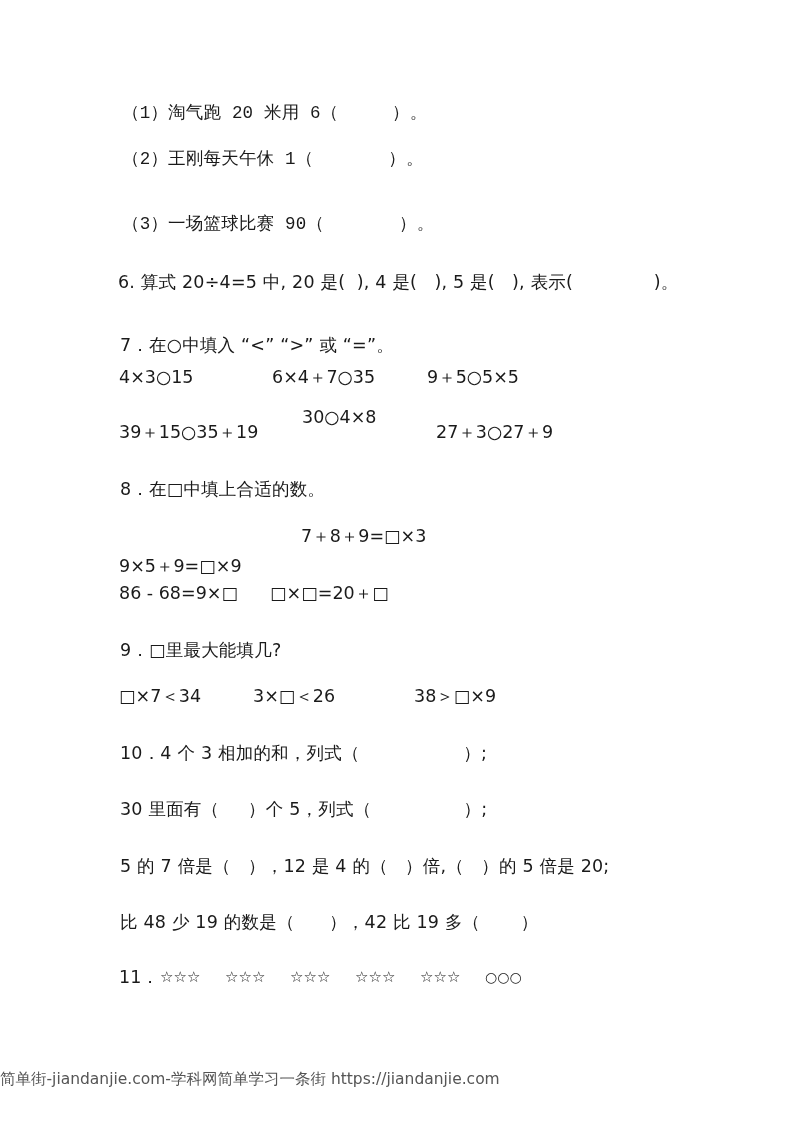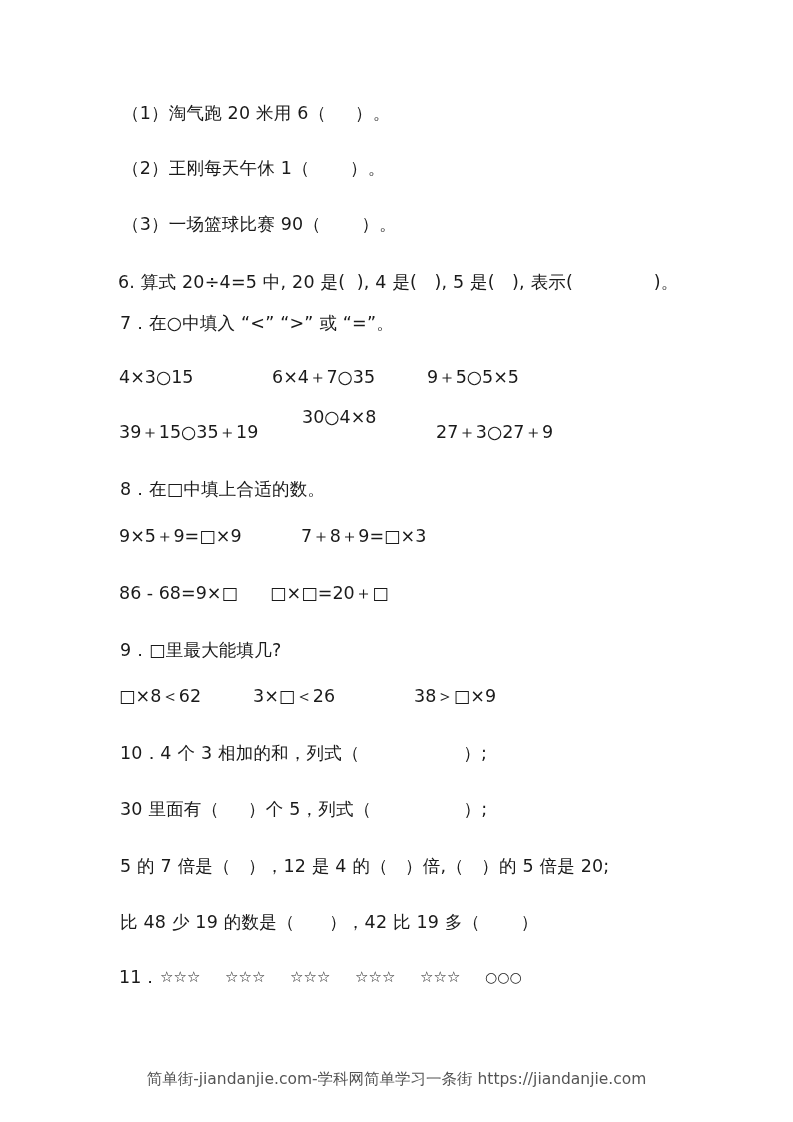--- a/index.html
+++ b/index.html
@@ -1,60 +1,60 @@
 <!DOCTYPE html>
 <html><head>
   <meta charset="utf-8">
   <style>
     html, body { margin: 0; padding: 0; background: #ffffff; }
     body { width: 793px; height: 1122px; position: relative; overflow: hidden;
            font-family: "DejaVu Sans", "Liberation Sans", sans-serif; color: #1a1a1a; }
     .line { position: absolute; left: 120px; font-size: 17.5px; line-height: 22px; white-space: pre; letter-spacing: 0.2px; }
-    .sub { left: 122px; }
+    .sub { left: 122px; font-family: Liberation Mono, monospace; }
     .seg { position: absolute; white-space: pre; font-size: 17.5px; line-height: 22px; }
-    .footer { position: absolute; left: 0; width: 793px; top: 1069px; text-align: center;
+    .footer { position: absolute; left: 0; width: 793px; top: 1069px; 
               font-size: 15.5px; color: #555555; white-space: pre; }
     .stars { letter-spacing: 0px; }
   </style>
 </head>
 <body>
 
 <div>
 
   <div class="line sub" style="top:102px">（1）淘气跑 20 米用 6（     ）。</div>
-  <div class="line sub" style="top:157px">（2）王刚每天午休 1（       ）。</div>
+  <div class="line sub" style="top:148px">（2）王刚每天午休 1（       ）。</div>
   <div class="line sub" style="top:213px">（3）一场篮球比赛 90（       ）。</div>
 
   <div class="line" style="top:271px; left:118px">6. 算式 20÷4=5 中, 20 是(  ), 4 是(   ), 5 是(   ), 表示(              )。</div>
 
-  <div class="line" style="top:312px">7．在○中填入 “&lt;” “&gt;” 或 “=”。</div>
+  <div class="line" style="top:334px">7．在○中填入 “&lt;” “&gt;” 或 “=”。</div>
   <div>
     <span class="seg" style="top:366px; left:119px">4×3○15</span>
     <span class="seg" style="top:366px; left:272px">6×4＋7○35</span>
     <span class="seg" style="top:366px; left:427px">9＋5○5×5</span>
   </div>
   <div>
     <span class="seg" style="top:421px; left:119px">39＋15○35＋19</span>
     <span class="seg" style="top:406px; left:302px">30○4×8</span>
     <span class="seg" style="top:421px; left:436px">27＋3○27＋9</span>
   </div>
 
   <div class="line" style="top:478px">8．在□中填上合适的数。</div>
   <div>
-    <span class="seg" style="top:525px; left:119px">9×5＋9=□×9</span>
+    <span class="seg" style="top:555px; left:119px">9×5＋9=□×9</span>
     <span class="seg" style="top:525px; left:301px">7＋8＋9=□×3</span>
   </div>
   <div>
     <span class="seg" style="top:582px; left:119px">86 - 68=9×□</span>
     <span class="seg" style="top:582px; left:270px">□×□=20＋□</span>
   </div>
 
   <div class="line" style="top:639px">9．□里最大能填几?</div>
   <div>
-    <span class="seg" style="top:685px; left:119px">□×8＜62</span>
+    <span class="seg" style="top:685px; left:119px">□×7＜34</span>
     <span class="seg" style="top:685px; left:253px">3×□＜26</span>
     <span class="seg" style="top:685px; left:414px">38＞□×9</span>
   </div>
 
   <div class="line" style="top:742px">10．4 个 3 相加的和，列式（                  ）;</div>
   <div class="line" style="top:798px">30 里面有（     ）个 5，列式（                ）;</div>
   <div class="line" style="top:855px">5 的 7 倍是（   ），12 是 4 的（   ）倍,（   ）的 5 倍是 20;</div>
   <div class="line" style="top:911px">比 48 少 19 的数是（      ），42 比 19 多（       ）</div>
 
   <div>

